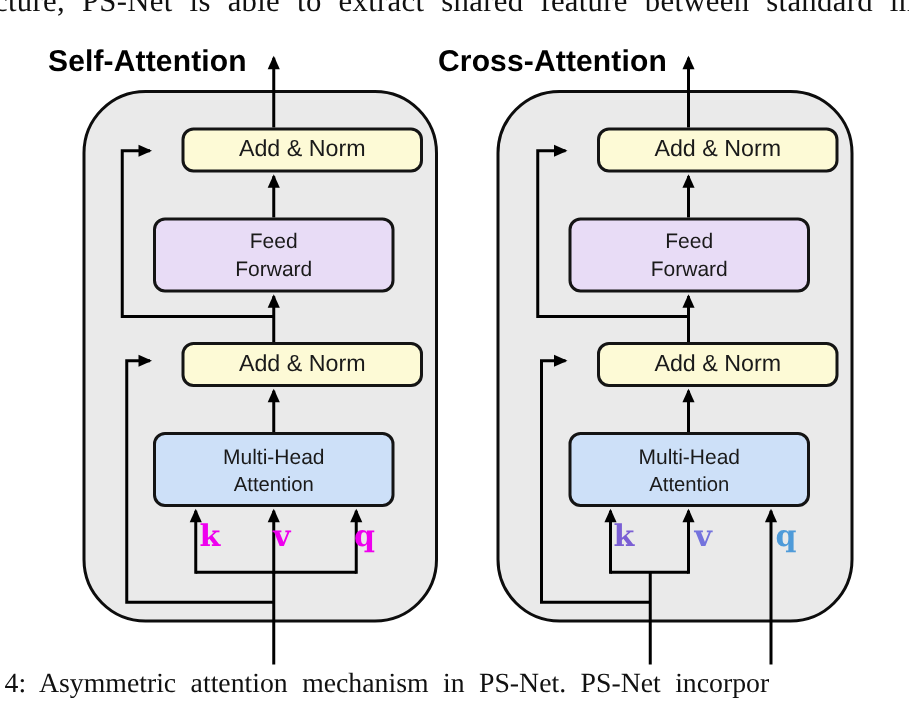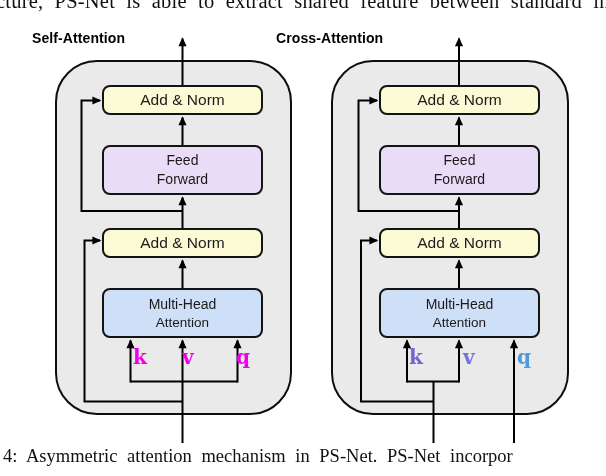--- a/index.html
+++ b/index.html
@@ -13,58 +13,58 @@
     font-family:"Liberation Serif",serif;font-size:20.5px;line-height:21px;
     color:#111;white-space:nowrap;word-spacing:6px;letter-spacing:0.2px;
   }
   .caption{
     position:absolute;left:3px;top:446px;width:640px;
     font-family:"Liberation Serif",serif;font-size:18.5px;color:#111;
     white-space:nowrap;word-spacing:5px;
   }
   
   .diagram-title{
-    position:absolute;top:30px;font-size:14px;font-weight:bold;color:#000;
+    position:absolute;top:30px;font-size:20px;font-weight:bold;color:#000;
     letter-spacing:0.1px;white-space:nowrap;
   }
   
   .container{
     position:absolute;top:60px;height:351px;border:2.5px solid #0d0d0d;
     border-radius:42px;
   }
   
   .block{
     position:absolute;width:157px;box-sizing:content-box;
     border:2px solid #141414;border-radius:8px;
     display:flex;flex-direction:column;align-items:center;justify-content:center;
     color:#1a1a1a;text-align:center;
   }
   .block .l1{font-size:14px;line-height:19px;}
   .block .l2{font-size:13.5px;line-height:17px;}
-  .an{height:26px;}
+  .an{height:26px;margin-left:19px;}
   .tall{height:46px;}
   .single{font-size:15.5px;}
   
   .kvq{
     position:absolute;top:346px;font-family:"DejaVu Serif",serif;
     font-weight:bold;font-size:20px;line-height:22px;
   }
   svg.wires{position:absolute;left:0;top:0;}
   svg.wires path{fill:none;stroke-width:2px;}
 </style>
 </head>
 <body>
 
 <div class="body-text">cture, PS-Net is able to extract shared feature between standard inp</div>
 
 <div class="diagram-title" style="left:32px;">Self-Attention</div>
 
 <div class="container" style="left: 55px; width: 233px; background-color: rgb(234, 234, 234);"></div>
 
-<div class="diagram-title" style="left:276px;">Cross-Attention</div>
+<div class="diagram-title" style="left:292px;">Cross-Attention</div>
 
 <div class="container" style="left: 331px; width: 234px; background-color: rgb(234, 234, 234);"></div>
 
 <svg class="wires" width="606" height="476" viewBox="0 0 606 476">
   <defs>
     <marker id="arr" viewBox="0 0 10 10" refX="8.5" refY="5" markerWidth="10" markerHeight="9" markerUnits="userSpaceOnUse" orient="auto">
       <polygon points="0,0.5 10,5 0,9.5" fill="#000"></polygon>
     </marker>
   </defs>
   <g stroke="#000" style="stroke: rgb(0, 0, 0);">

